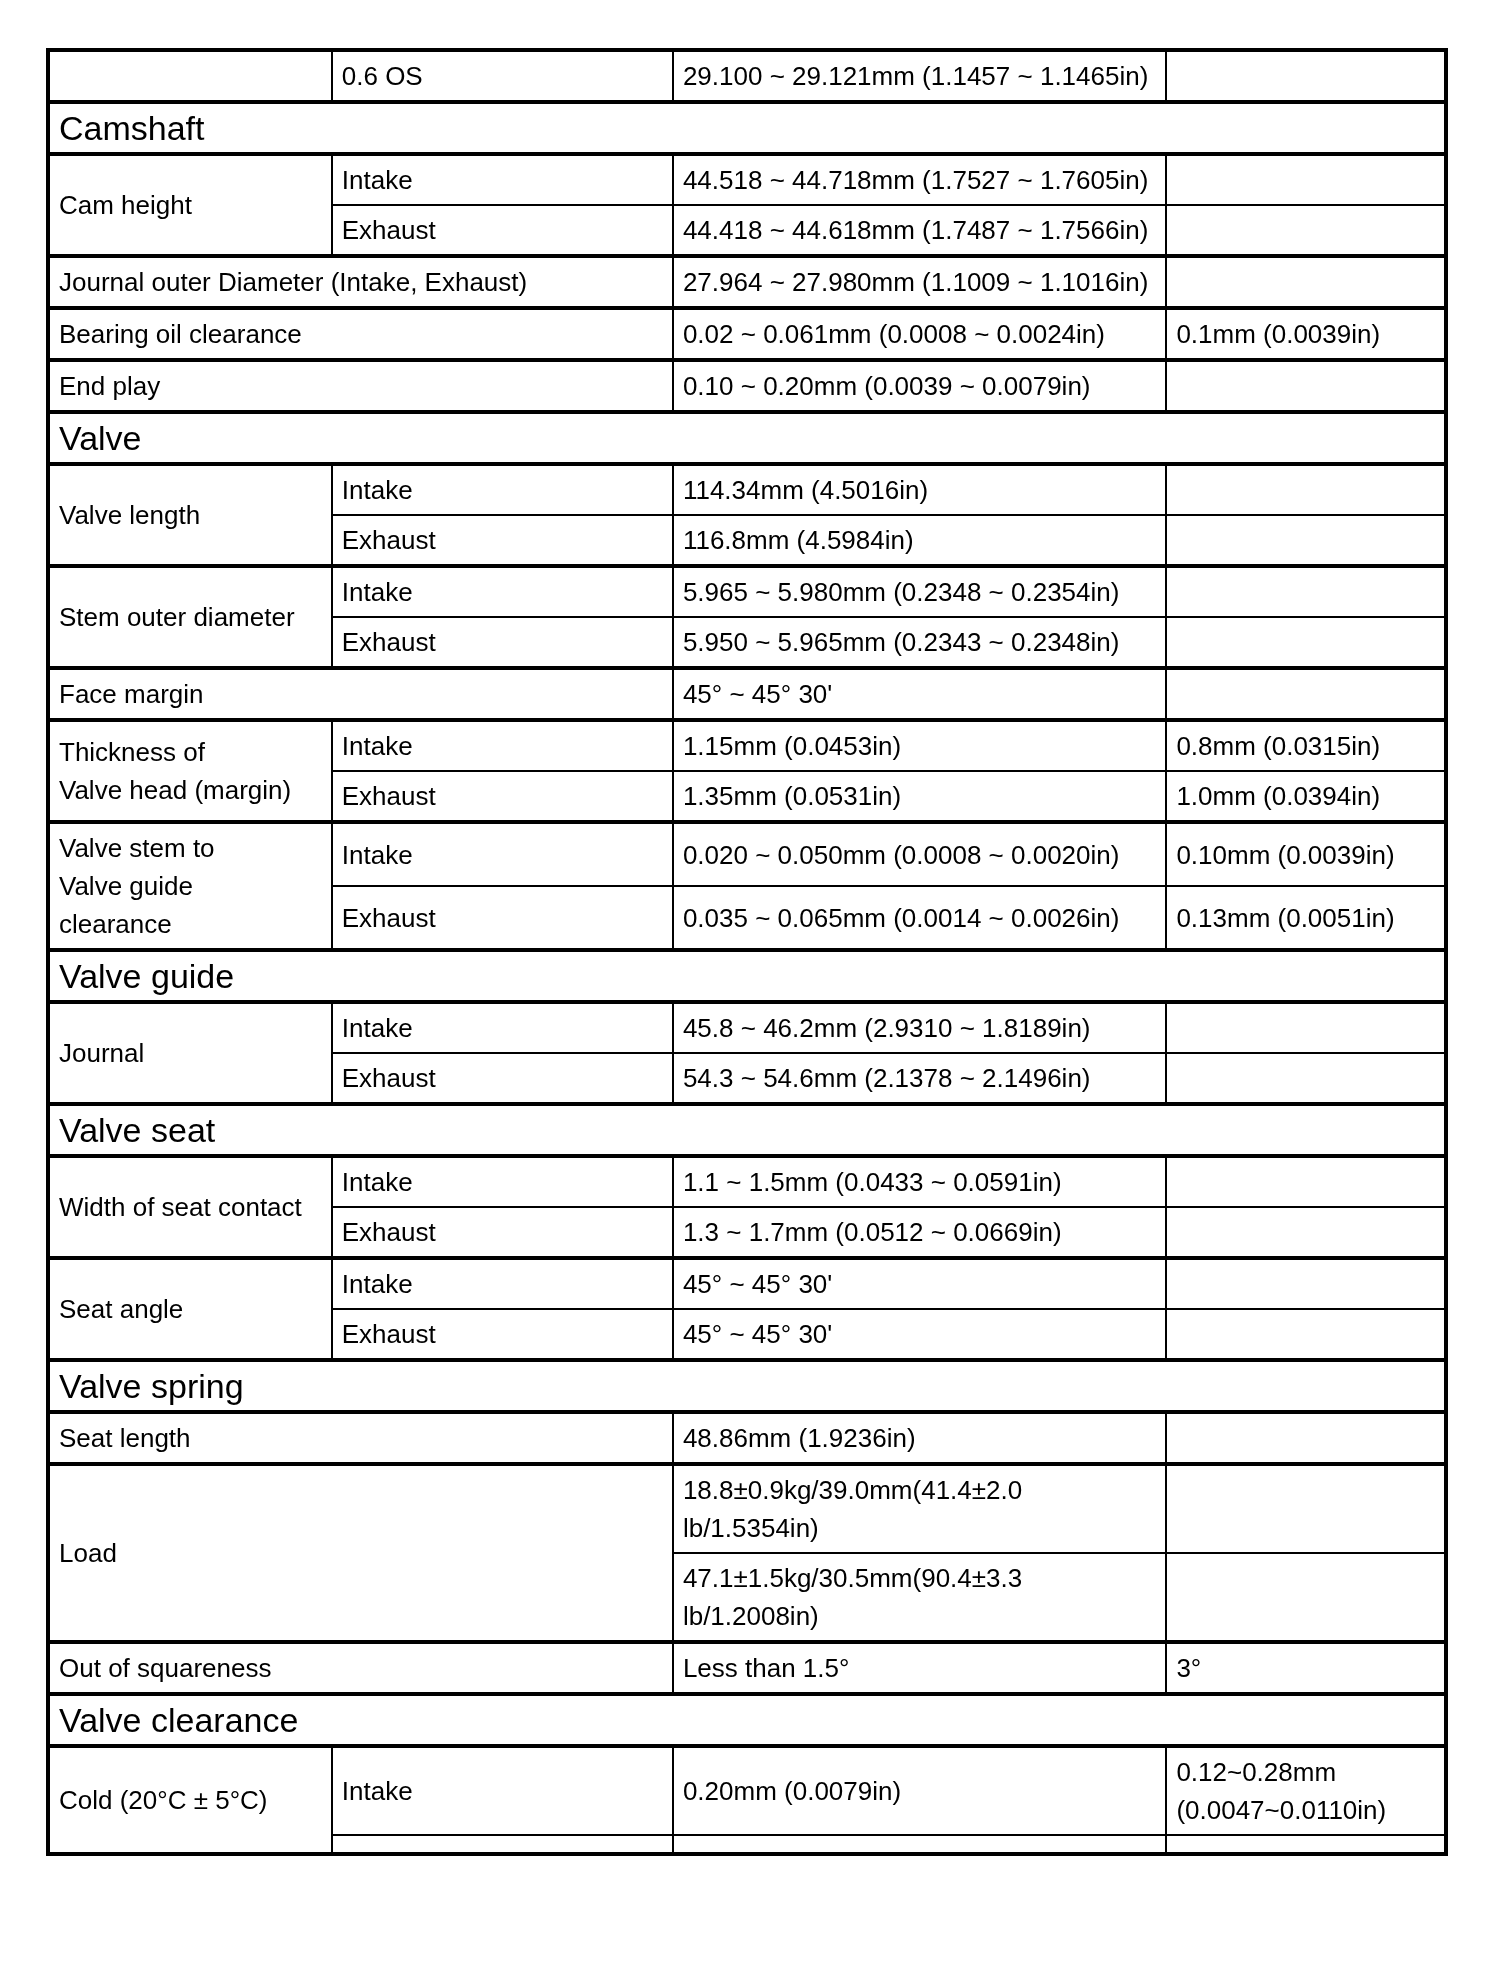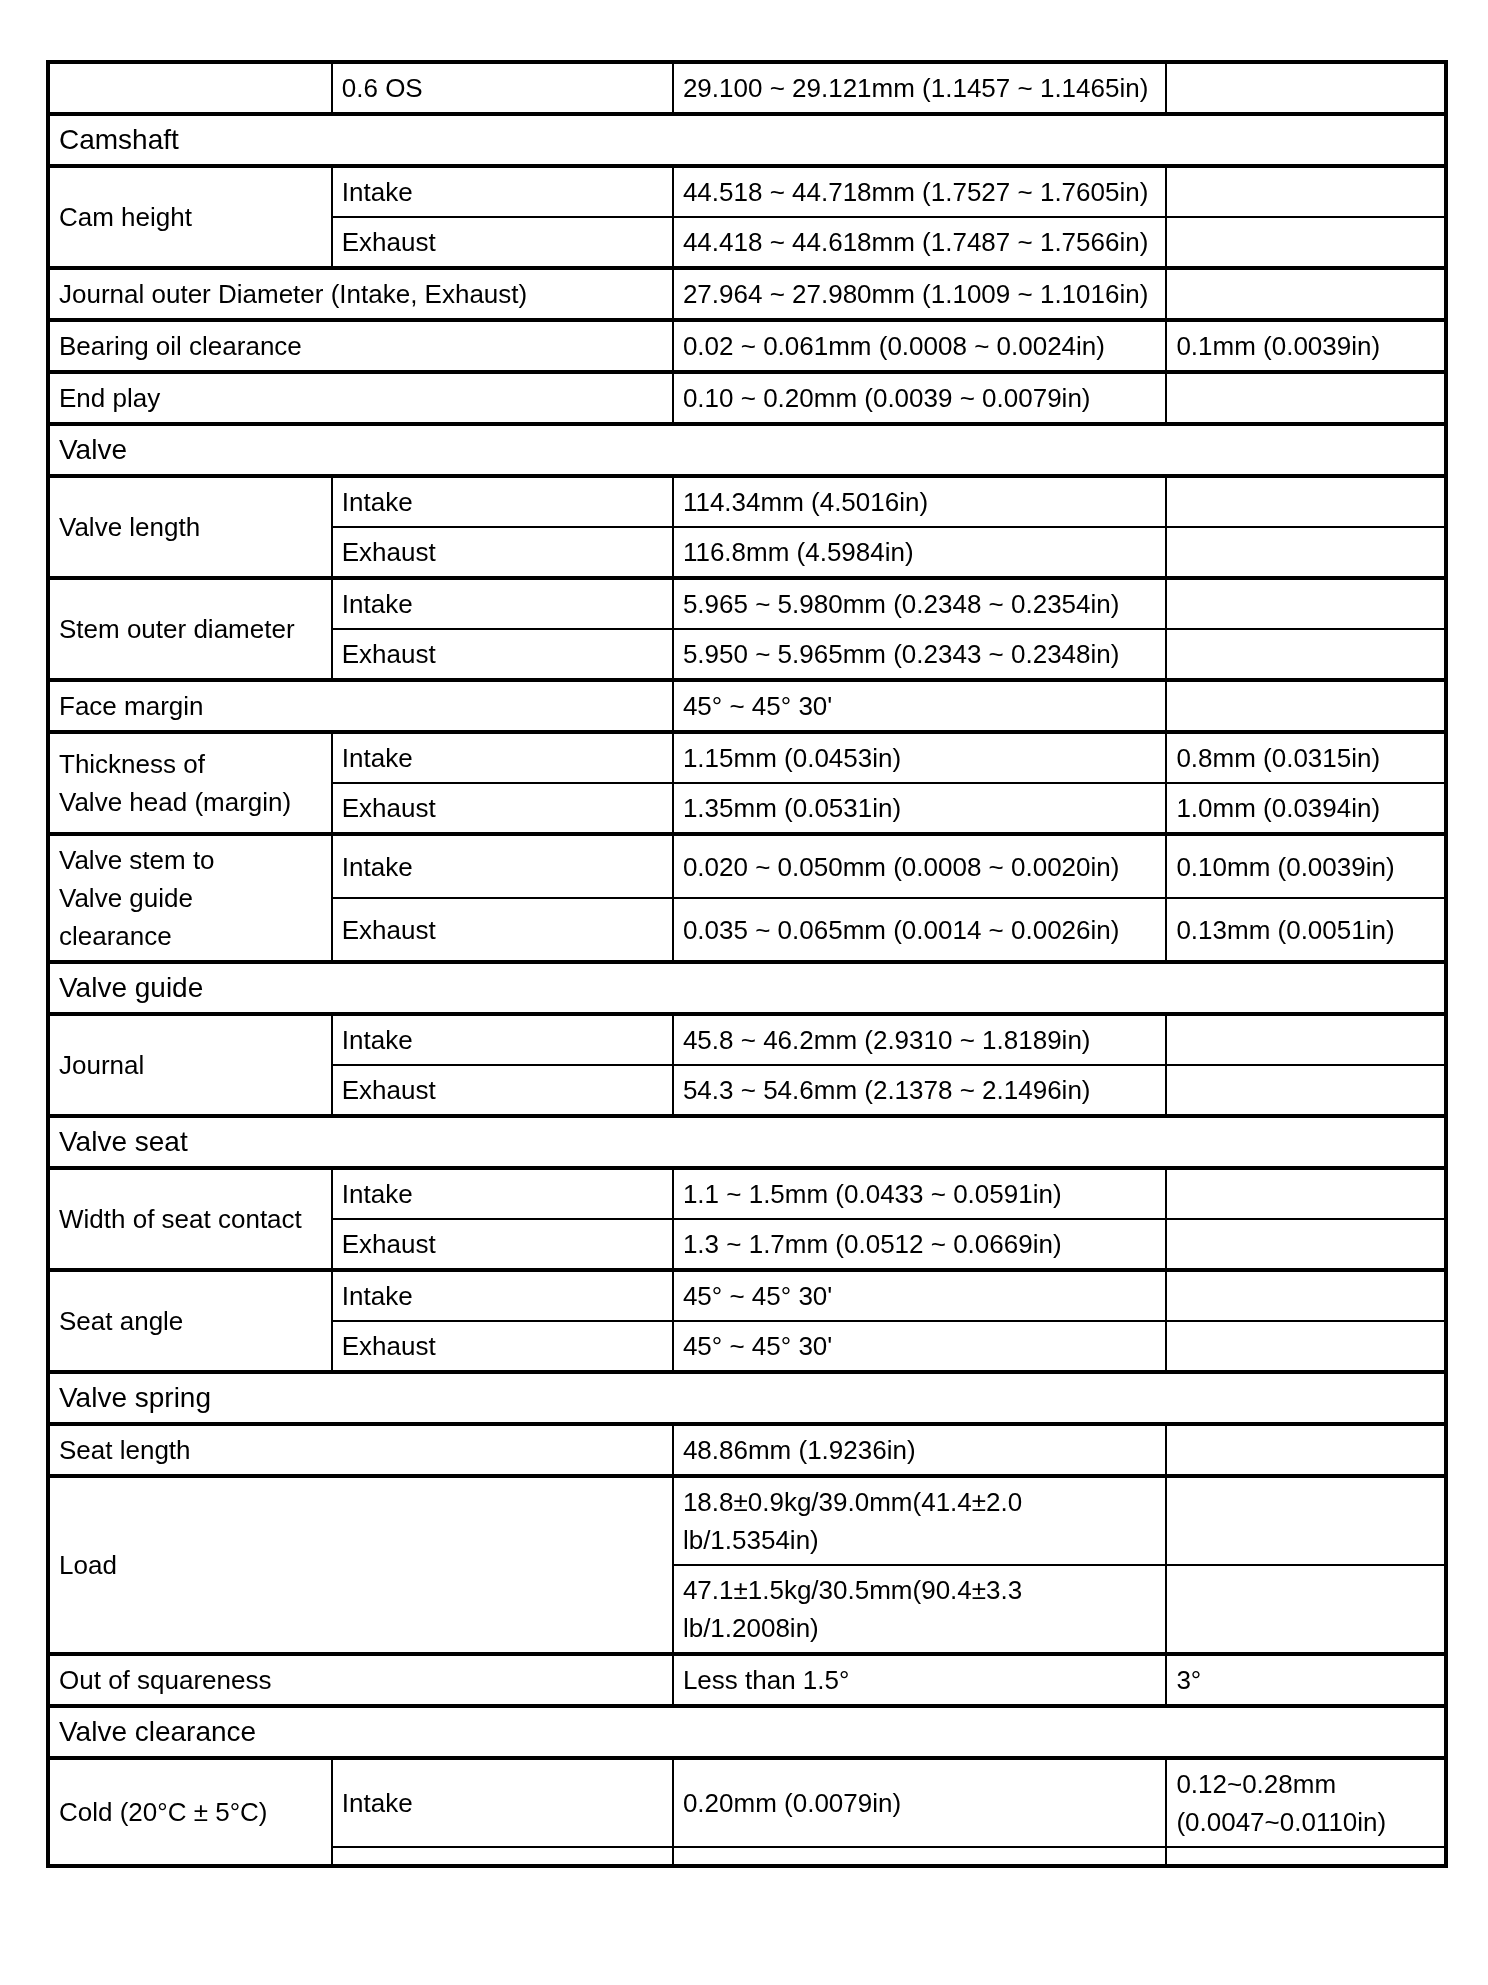--- a/index.html
+++ b/index.html
@@ -16,21 +16,21 @@
   }
   .page {
     position: relative;
     width: 1488px;
     height: 1985px;
     background: #ffffff;
   }
   table.spec-table {
     position: absolute;
     left: 46px;
-    top: 60px;
+    top: 48px;
     width: 1402px;
     border-collapse: collapse;
     table-layout: fixed;
     border: 4px solid #000000;
   }
   col.c1 { width: 20.3%; }
   col.c2 { width: 24.4%; }
   col.c3 { width: 35.3%; }
   col.c4 { width: 20.0%; }
   td {
@@ -40,21 +40,21 @@
     padding: 5px 6px 5px 9px;
     vertical-align: middle;
     text-align: left;
     word-wrap: normal;
     color: #000000;
     background: #ffffff;
   }
   
   tr.grp > td { border-top-width: 4px; }
   td.cell-label, td.cell-section { white-space: pre; }
-  td.cell-section { font-size: 28px; }
+  td.cell-section { font-size: 34px; }
   tr.clipped > td {
     height: 4px;
     padding: 6px;
     line-height: 4px;
   }
 </style>
 </head>
 <body>
 
 <div class="page">

